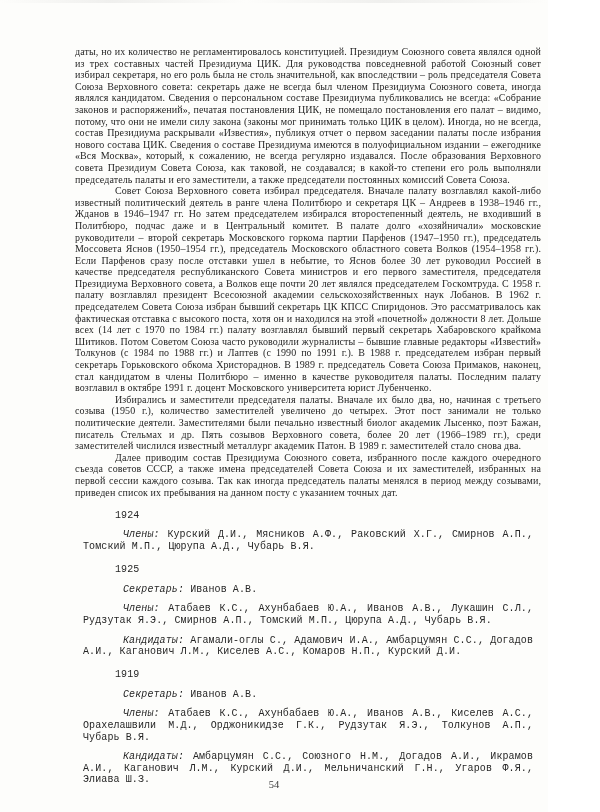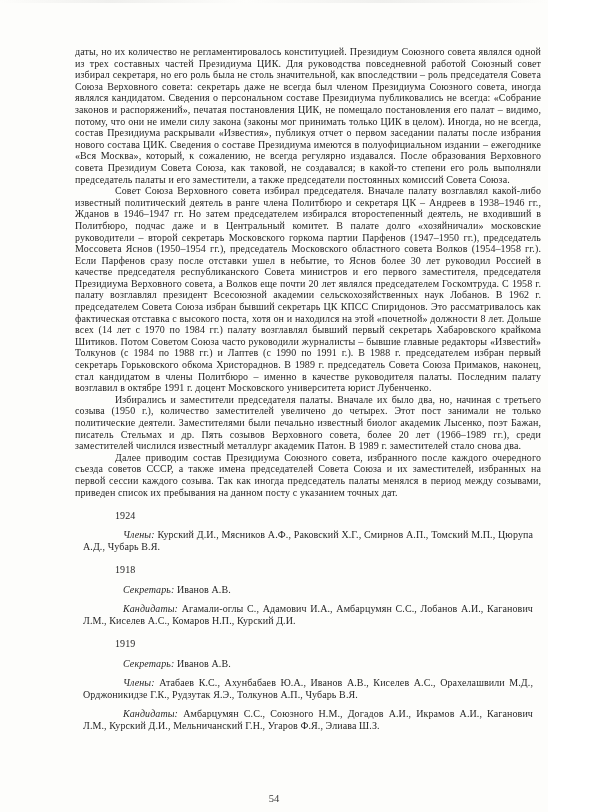--- a/index.html
+++ b/index.html
@@ -35,37 +35,38 @@
   .para {
     margin: 0;
     text-indent: 40px;
     text-align: justify;
   }
   .para.no-indent {
     text-indent: 0;
   }
   .section {
     margin: 0;
+    font-family: Liberation Mono, monospace;
   }
   .year {
     margin: 11.6px 0 0 0;
     text-indent: 40px;
     text-align: left;
   }
   .entry {
     margin: 8px;
     text-indent: 40px;
     text-align: justify;
   }
   .entry .label {
     font-style: italic;
   }
   .page-num {
     position: absolute;
-    bottom: 8px;
+    bottom: 22px;
     left: 0;
     width: 100%;
     text-align: center;
     font-size: 10.5px;
     color: #3a3a3a;
     margin-top: 24px;
   }
 </style>
 </head>
 <body>
@@ -79,23 +80,24 @@
     <p class="para">Совет Союза Верховного совета избирал председателя. Вначале палату возглавлял какой-либо известный политический деятель в ранге члена Политбюро и секретаря ЦК – Андреев в 1938–1946 гг., Жданов в 1946–1947 гг. Но затем председателем избирался второстепенный деятель, не входивший в Политбюро, подчас даже и в Центральный комитет. В палате долго «хозяйничали» московские руководители – второй секретарь Московского горкома партии Парфенов (1947–1950 гг.), председатель Моссовета Яснов (1950–1954 гг.), председатель Московского областного совета Волков (1954–1958 гг.). Если Парфенов сразу после отставки ушел в небытие, то Яснов более 30 лет руководил Россией в качестве председателя республиканского Совета министров и его первого заместителя, председателя Президиума Верховного совета, а Волков еще почти 20 лет являлся председателем Госкомтруда. С 1958 г. палату возглавлял президент Всесоюзной академии сельскохозяйственных наук Лобанов. В 1962 г. председателем Совета Союза избран бывший секретарь ЦК КПСС Спиридонов. Это рассматривалось как фактическая отставка с высокого поста, хотя он и находился на этой «почетной» должности 8 лет. Дольше всех (14 лет с 1970 по 1984 гг.) палату возглавлял бывший первый секретарь Хабаровского крайкома Шитиков. Потом Советом Союза часто руководили журналисты – бывшие главные редакторы «Известий» Толкунов (с 1984 по 1988 гг.) и Лаптев (с 1990 по 1991 г.). В 1988 г. председателем избран первый секретарь Горьковского обкома Христораднов. В 1989 г. председатель Совета Союза Примаков, наконец, стал кандидатом в члены Политбюро – именно в качестве руководителя палаты. Последним палату возглавил в октябре 1991 г. доцент Московского университета юрист Лубенченко.</p>
     <p class="para">Избирались и заместители председателя палаты. Вначале их было два, но, начиная с третьего созыва (1950 г.), количество заместителей увеличено до четырех. Этот пост занимали не только политические деятели. Заместителями были печально известный биолог академик Лысенко, поэт Бажан, писатель Стельмах и др. Пять созывов Верховного совета, более 20 лет (1966–1989 гг.), среди заместителей числился известный металлург академик Патон. В 1989 г. заместителей стало снова два.</p>
     <p class="para">Далее приводим состав Президиума Союзного совета, избранного после каждого очередного съезда советов СССР, а также имена председателей Совета Союза и их заместителей, избранных на первой сессии каждого созыва. Так как иногда председатель палаты менялся в период между созывами, приведен список их пребывания на данном посту с указанием точных дат.</p>
 
     <div class="section">
       <p class="year">1924</p>
       <p class="entry"><span class="label">Члены:</span> <span>Курский Д.И., Мясников А.Ф., Раковский Х.Г., Смирнов А.П., Томский М.П., Цюрупа А.Д., Чубарь В.Я.</span></p>
     </div>
 
     <div class="section">
-      <p class="year">1918</p>
+      <p class="year">1925</p>
       <p class="entry"><span class="label">Секретарь:</span> <span>Иванов А.В.</span></p>
-      <p class="entry"><span class="label">Кандидаты:</span> <span>Агамали-оглы С., Адамович И.А., Амбарцумян С.С., Лобанов А.И., Каганович Л.М., Киселев А.С., Комаров Н.П., Курский Д.И.</span></p>
+      <p class="entry"><span class="label">Члены:</span> <span>Атабаев К.С., Ахунбабаев Ю.А., Иванов А.В., Лукашин С.Л., Рудзутак Я.Э., Смирнов А.П., Томский М.П., Цюрупа А.Д., Чубарь В.Я.</span></p>
+      <p class="entry"><span class="label">Кандидаты:</span> <span>Агамали-оглы С., Адамович И.А., Амбарцумян С.С., Догадов А.И., Каганович Л.М., Киселев А.С., Комаров Н.П., Курский Д.И.</span></p>
     </div>
 
     <div class="section">
       <p class="year">1919</p>
       <p class="entry"><span class="label">Секретарь:</span> <span>Иванов А.В.</span></p>
       <p class="entry"><span class="label">Члены:</span> <span>Атабаев К.С., Ахунбабаев Ю.А., Иванов А.В., Киселев А.С., Орахелашвили М.Д., Орджоникидзе Г.К., Рудзутак Я.Э., Толкунов А.П., Чубарь В.Я.</span></p>
       <p class="entry"><span class="label">Кандидаты:</span> <span>Амбарцумян С.С., Союзного Н.М., Догадов А.И., Икрамов А.И., Каганович Л.М., Курский Д.И., Мельничанский Г.Н., Угаров Ф.Я., Элиава Ш.З.</span></p>
     </div>
 
 

